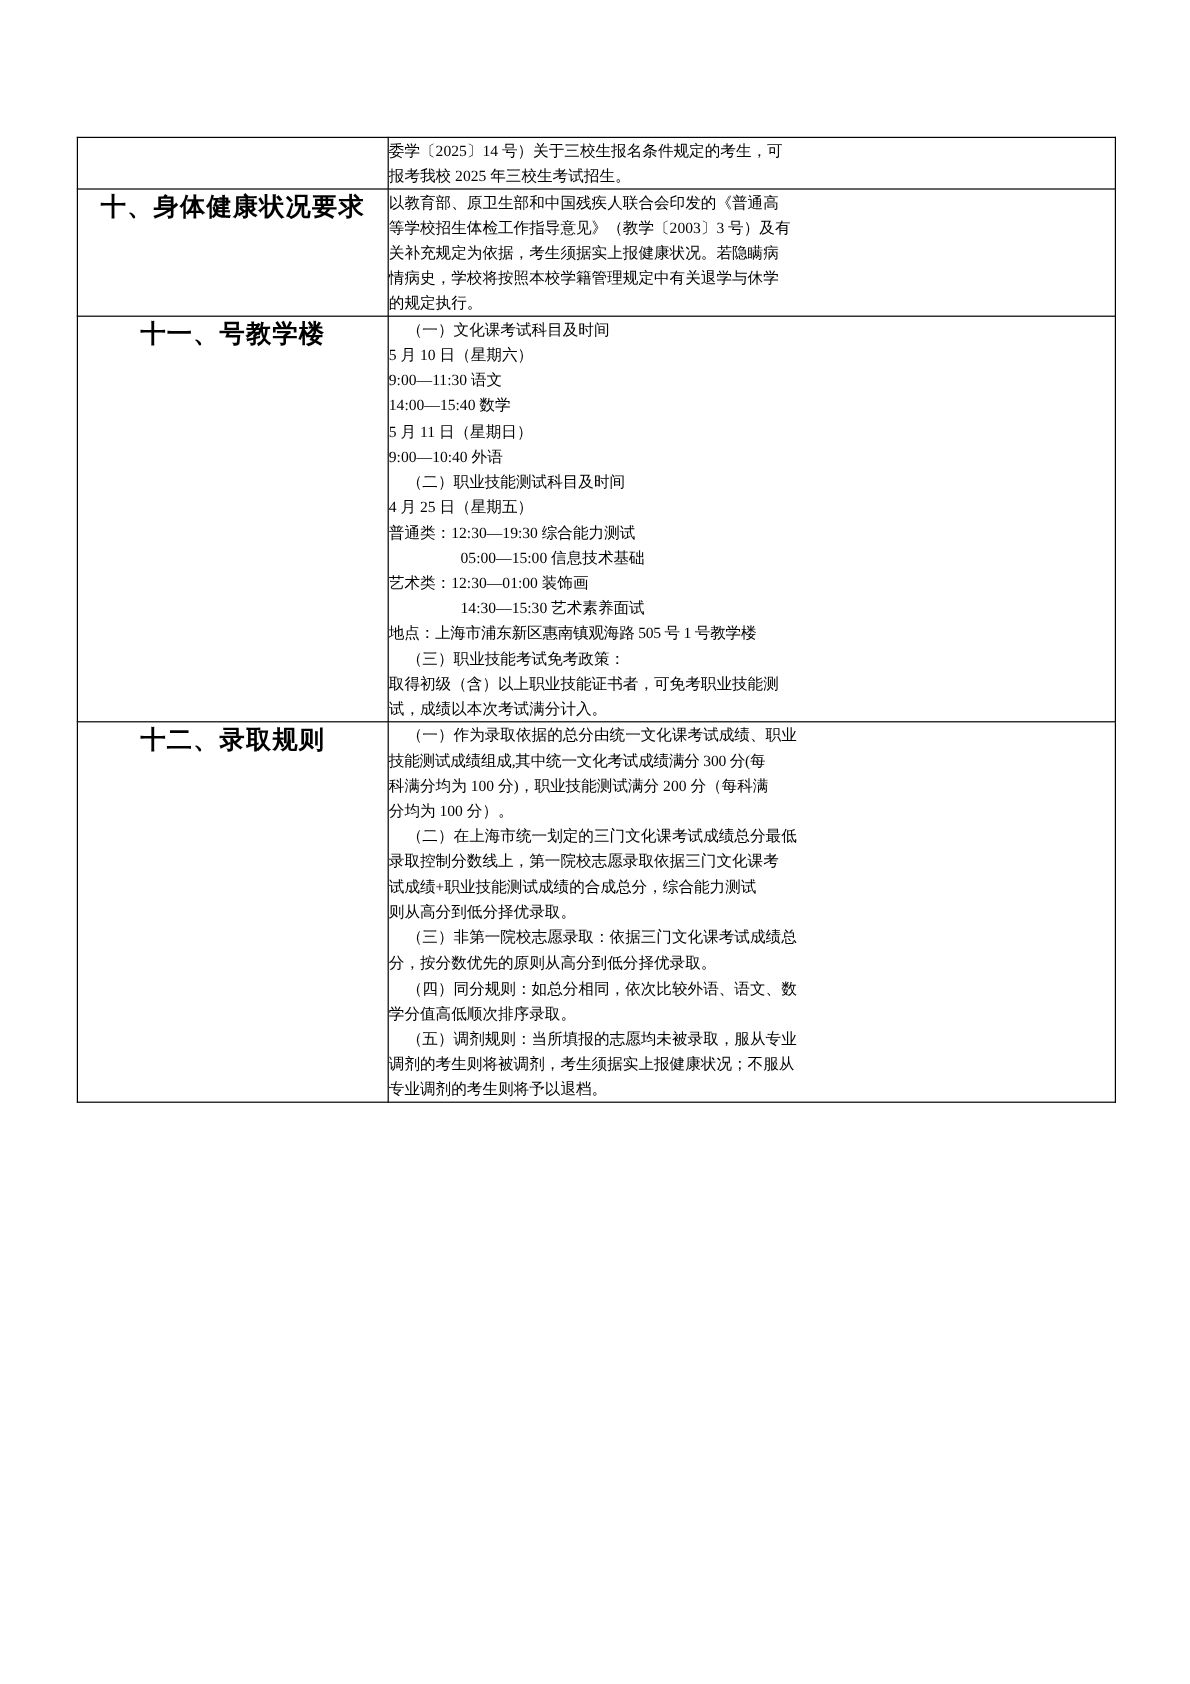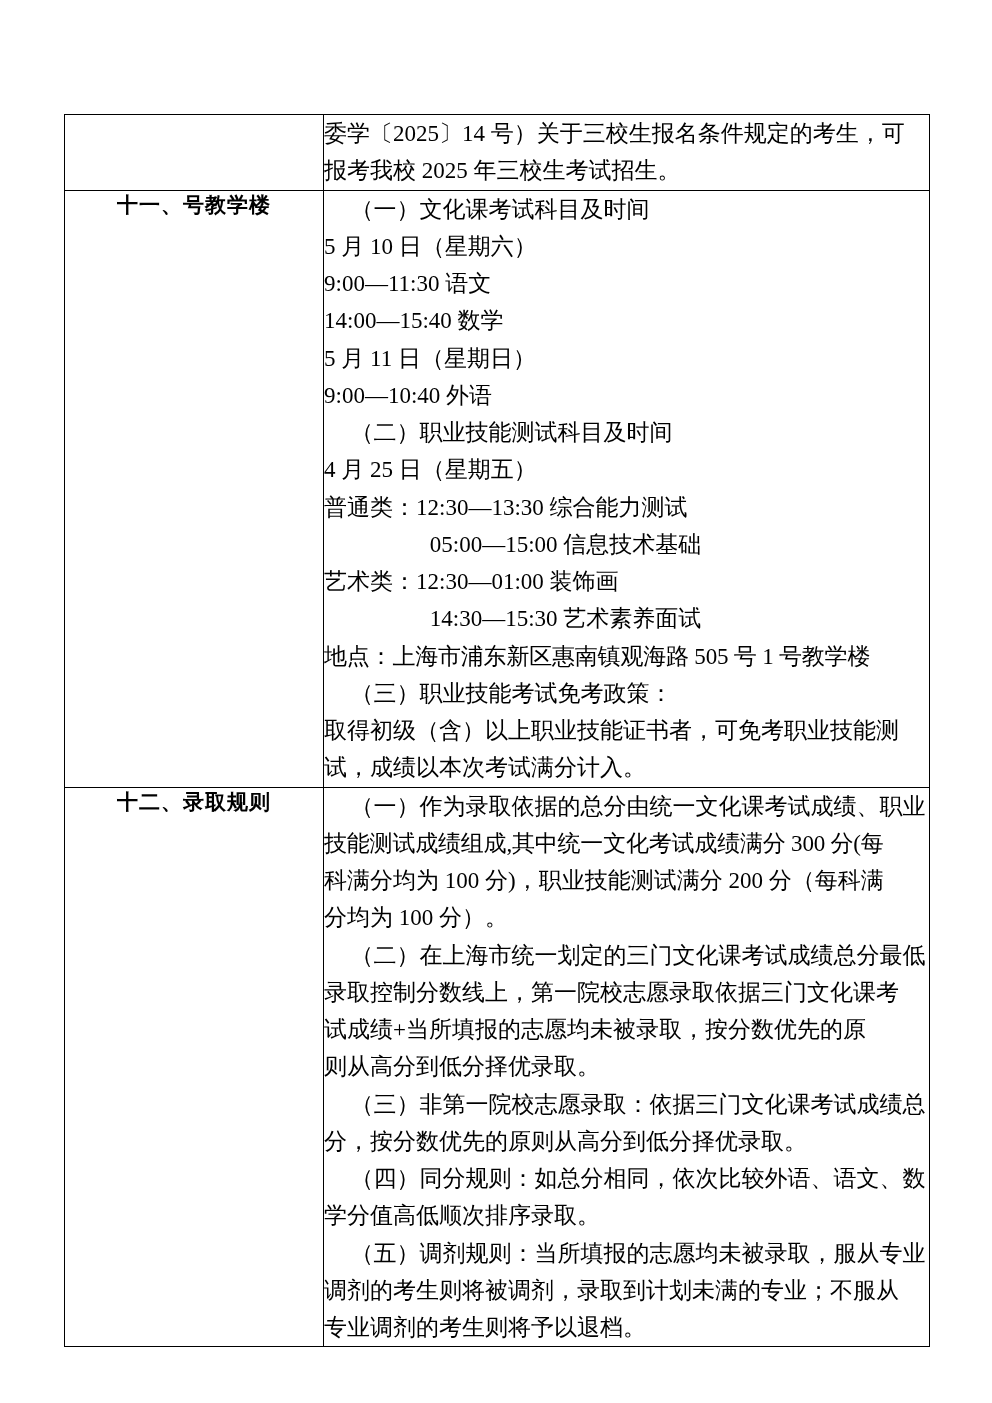--- a/index.html
+++ b/index.html
@@ -40,21 +40,21 @@
     vertical-align: middle;
     font-family: "Liberation Serif", "DejaVu Serif", serif;
     font-weight: bold;
     font-size: 21px;
     letter-spacing: 1px;
     padding: 4px 6px;
   }
   td.label.blank { }
   td.content {
     padding: 6px 10px 8px 10px;
-    font-size: 23px;
+    font-size: 13px;
     line-height: 1.62;
   }
   .p {
     margin: 0;
     text-align: justify;
     text-justify: inter-ideograph;
   }
   .p.ind {
     text-indent: 1.15em;
   }
@@ -77,35 +77,47 @@
       <tr>
         <td class="label blank">
           <span></span>
         </td>
         <td class="content">
           <p class="p hang">委学〔2025〕14 号）关于三校生报名条件规定的考生，可</p>
           <p class="p hang">报考我校 2025 年三校生考试招生。</p>
         </td>
       </tr>
 
+      <tr>
+        <td class="label">
+          <span>十、身体健康状况要求</span>
+        </td>
+        <td class="content">
+          <p class="p hang">以教育部、原卫生部和中国残疾人联合会印发的《普通高</p>
+          <p class="p hang">等学校招生体检工作指导意见》（教学〔2003〕3 号）及有</p>
+          <p class="p hang">关补充规定为依据，考生须据实上报健康状况。若隐瞒病</p>
+          <p class="p hang">情病史，学校将按照本校学籍管理规定中有关退学与休学</p>
+          <p class="p hang">的规定执行。</p>
+        </td>
+      </tr>
 
       <tr>
         <td class="label">
           <span>十一、号教学楼</span>
         </td>
         <td class="content">
           <p class="p ind">（一）文化课考试科目及时间</p>
           <p class="p hang">5 月 10 日（星期六）</p>
           <p class="p hang">9:00—11:30 语文</p>
           <p class="p hang">14:00—15:40 数学</p>
           <p class="p hang">5 月 11 日（星期日）</p>
           <p class="p hang">9:00—10:40 外语</p>
           <p class="p ind">（二）职业技能测试科目及时间</p>
           <p class="p hang">4 月 25 日（星期五）</p>
-          <p class="p hang">普通类：12:30—13:30 综合能力测试</p>
+          <p class="p hang">普通类：12:30—19:30 综合能力测试</p>
           <p class="p sub">05:00—15:00 信息技术基础</p>
           <p class="p hang">艺术类：12:30—01:00 装饰画</p>
           <p class="p sub">14:30—15:30 艺术素养面试</p>
           <p class="p hang tight">地点：上海市浦东新区惠南镇观海路 505 号 1 号教学楼</p>
           <p class="p ind">（三）职业技能考试免考政策：</p>
           <p class="p hang">取得初级（含）以上职业技能证书者，可免考职业技能测</p>
           <p class="p hang">试，成绩以本次考试满分计入。</p>
         </td>
       </tr>
 
@@ -113,27 +125,27 @@
         <td class="label">
           <span>十二、录取规则</span>
         </td>
         <td class="content">
           <p class="p ind">（一）作为录取依据的总分由统一文化课考试成绩、职业</p>
           <p class="p hang tight">技能测试成绩组成,其中统一文化考试成绩满分 300 分(每</p>
           <p class="p hang">科满分均为 100 分)，职业技能测试满分 200 分（每科满</p>
           <p class="p hang">分均为 100 分）。</p>
           <p class="p ind">（二）在上海市统一划定的三门文化课考试成绩总分最低</p>
           <p class="p hang">录取控制分数线上，第一院校志愿录取依据三门文化课考</p>
-          <p class="p hang">试成绩+当所填报的志愿均未被录取，按分数优先的原</p>
+          <p class="p hang">试成绩+职业技能测试成绩的合成总分，综合能力测试</p>
           <p class="p hang">则从高分到低分择优录取。</p>
           <p class="p ind">（三）非第一院校志愿录取：依据三门文化课考试成绩总</p>
           <p class="p hang">分，按分数优先的原则从高分到低分择优录取。</p>
           <p class="p ind">（四）同分规则：如总分相同，依次比较外语、语文、数</p>
           <p class="p hang">学分值高低顺次排序录取。</p>
           <p class="p ind">（五）调剂规则：当所填报的志愿均未被录取，服从专业</p>
-          <p class="p hang">调剂的考生则将被调剂，录取到计划未满的专业；不服从</p>
+          <p class="p hang">调剂的考生则将被调剂，考生须据实上报健康状况；不服从</p>
           <p class="p hang">专业调剂的考生则将予以退档。</p>
         </td>
       </tr>
 
     </tbody>
   </table>
 </div>
 
 </body></html>

